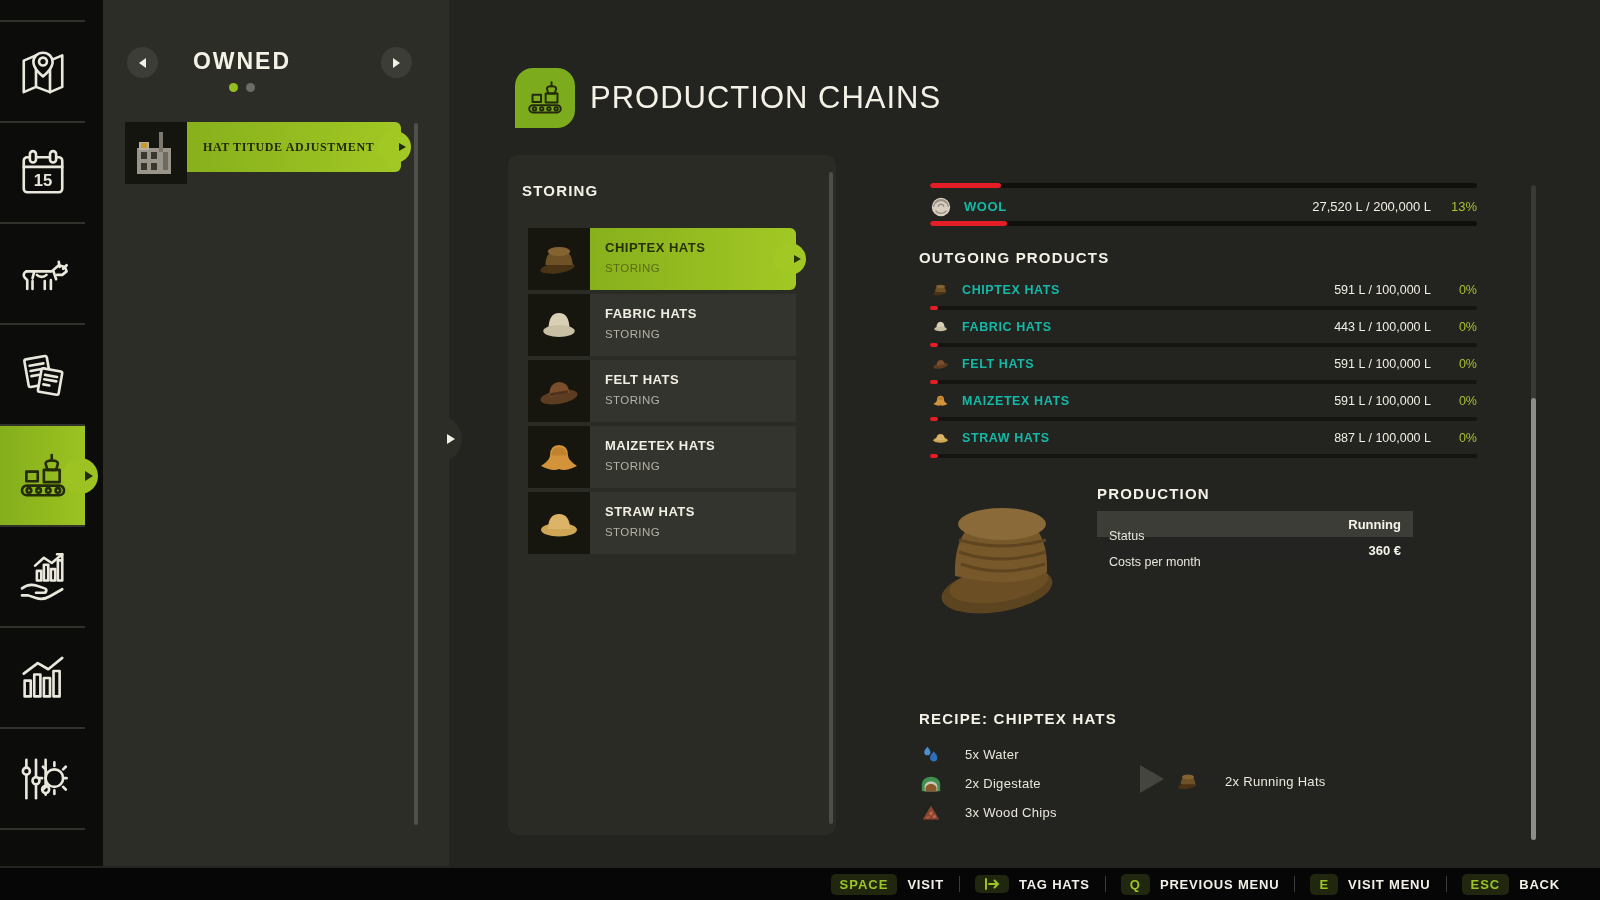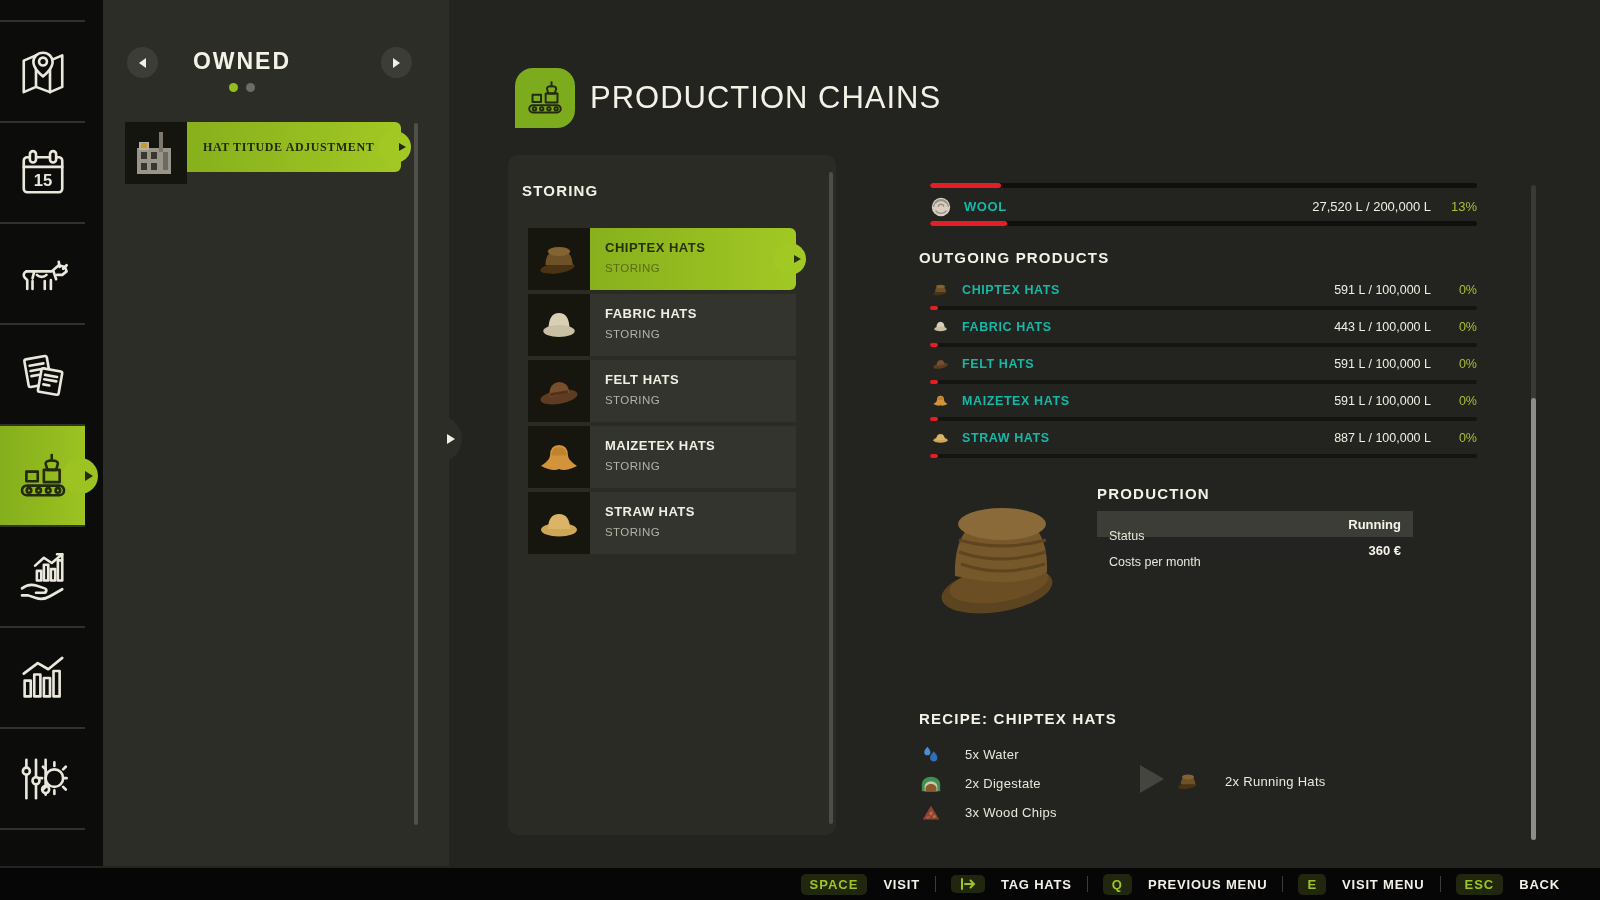--- a/index.html
+++ b/index.html
@@ -90,21 +90,21 @@
   .rrow .rtx { font-size:13px; color:#e9e7db; letter-spacing:.3px; }
   .r-arrow { position:absolute; left:223px; top:765px; width:0; height:0; border-left:24px solid #45453f; border-top:14px solid transparent; border-bottom:14px solid transparent; }
   .r-out { position:absolute; left:258px; top:768px; display:flex; align-items:center; }
   .r-out .ric { width:26px; height:26px; margin-right:24px; }
   .r-out .rtx { font-size:13px; color:#e9e7db; letter-spacing:.3px; }
   .rscroll-track { position:absolute; left:1531px; top:185px; width:5px; height:655px; background:#3a3a35; border-radius:2.5px; }
   .rscroll-thumb { position:absolute; left:0; top:213px; width:5px; height:442px; background:#8e8e88; border-radius:2.5px; }
   
   .hotbar { position:absolute; left:0; top:868px; width:1600px; height:32px; background:#060606; display:flex; align-items:center; justify-content:flex-end; padding-right:40px; }
   .hk { display:flex; align-items:center; }
-  .hk .key { background:#20270e; color:#9cc427; font-size:13px; font-weight:bold; letter-spacing:1px; padding:3px 9px; border-radius:5px; margin-right:16px; }
+  .hk .key { background:#20270e; color:#9cc427; font-size:13px; font-weight:bold; letter-spacing:1px; padding:3px 9px; border-radius:5px; margin-right:10px; }
   .hk .key svg { width:16px; height:12px; display:block; stroke:#9cc427; stroke-width:2; fill:none; stroke-linecap:round; }
   .hk .hlbl { color:#f2f0e6; font-size:13px; font-weight:bold; letter-spacing:.8px; }
   .hk-div { width:1px; height:16px; background:#3c3c38; margin:0 15px; }
 </style>
 </head>
 <body>
 
 <div class="rail">
   <div class="rail-cell" style="height:22px"></div>
   <div class="rail-cell" style="height:101px">

